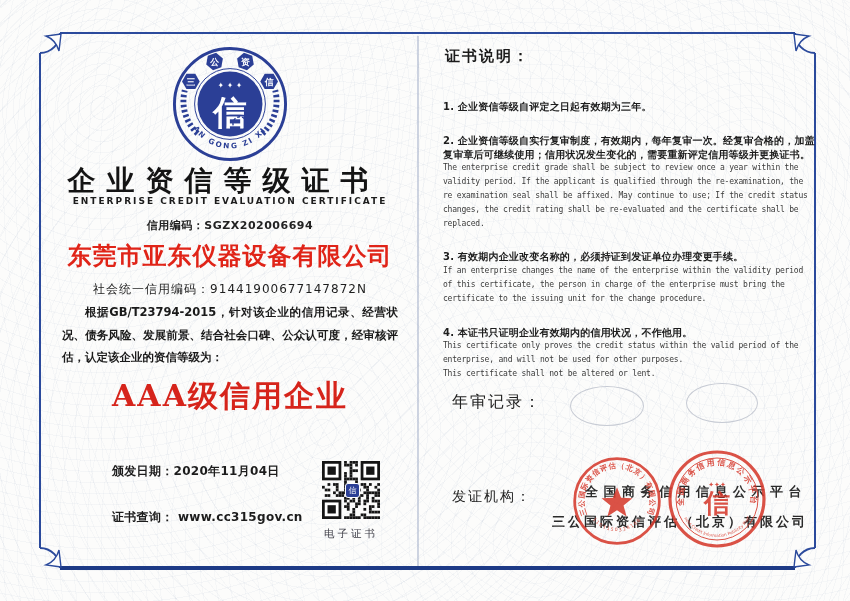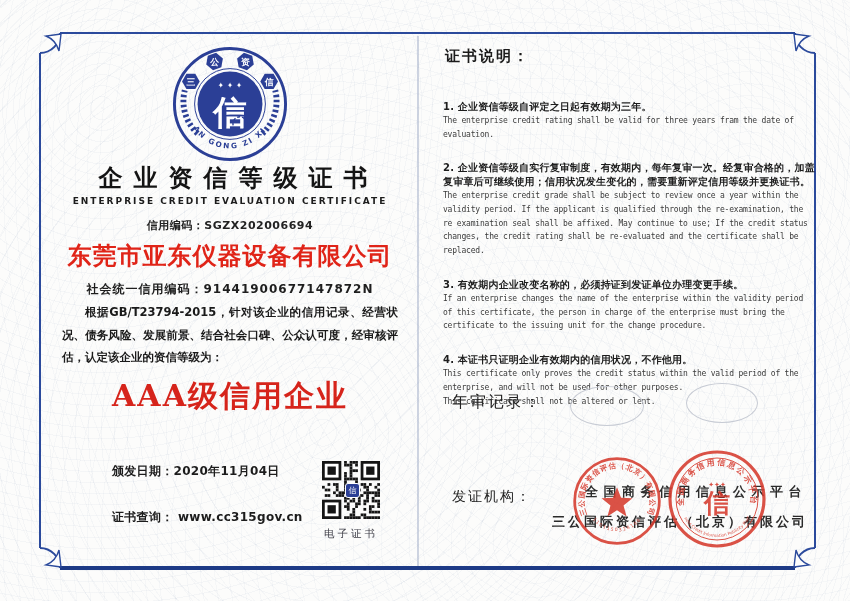--- a/index.html
+++ b/index.html
@@ -6,25 +6,25 @@
   body{width:850px;height:601px;background:#fbfbfa;font-family:"DejaVu Sans","Liberation Sans",sans-serif;overflow:hidden;}
   #sheet{position:relative;width:850px;height:601px;background:
     repeating-radial-gradient(circle at 12% 18%, rgba(100,125,165,.05) 0 1px, transparent 1px 11px),
     repeating-radial-gradient(circle at 38% 72%, rgba(100,125,165,.05) 0 1px, transparent 1px 13px),
     repeating-radial-gradient(circle at 88% 30%, rgba(100,125,165,.045) 0 1px, transparent 1px 12px),
     repeating-radial-gradient(circle at 63% 90%, rgba(100,125,165,.045) 0 1px, transparent 1px 14px),
     #fcfcfb;}
   .abs{position:absolute;}
   .ctr{text-align:center;}
   
-  .title{left:48px;top:162px;width:370px;font-size:24px;font-weight:900;letter-spacing:11px;color:#141414;text-indent:11px;}
+  .title{left:33px;top:162px;width:370px;font-size:28px;font-weight:900;letter-spacing:11px;color:#141414;text-indent:11px;}
   .subtitle{left:52px;top:196px;width:356px;font-size:9px;font-weight:bold;letter-spacing:2px;color:#1c1c1c;}
   .creditcode{left:45px;top:218px;width:370px;font-size:11px;font-weight:bold;letter-spacing:.5px;color:#222;}
   .company{left:40px;top:240px;width:380px;font-size:24px;font-weight:900;letter-spacing:1px;color:#e02418;}
-  .unified{left:45px;top:281px;width:370px;font-size:12px;font-weight:bold;letter-spacing:1px;color:#1e1e1e;}
+  .unified{left:45px;top:281px;width:370px;font-size:12px;font-weight:normal;letter-spacing:1px;color:#1e1e1e;}
   .statement{left:62px;top:301px;width:336px;font-size:11.5px;font-weight:bold;color:#1a1a1a;line-height:22.5px;text-align:justify;text-indent:2em;}
   .rating{left:40px;top:376px;width:380px;font-size:30px;font-weight:900;letter-spacing:2px;color:#d6241b;font-family:"DejaVu Serif","Liberation Serif",serif;}
   .infoline{left:112px;font-size:12px;font-weight:bold;color:#1c1c1c;letter-spacing:.3px;}
   .qrwrap{left:322px;top:461px;width:58px;height:58px;}
   .qrlogo{left:345px;top:483px;width:13px;height:13px;background:#2b3f96;border:1px solid #fff;border-radius:3px;color:#fff;font-size:8px;line-height:13px;text-align:center;}
   .qrcaption{left:312px;top:527px;width:78px;font-size:10.5px;letter-spacing:3px;color:#3c3c46;}
   
   .heading{left:445px;top:47px;font-size:15px;font-weight:bold;letter-spacing:2px;color:#1b1b1b;}
   .items{left:443px;top:80px;width:372px;}
   .cn{font-size:10px;font-weight:bold;color:#1d1d1d;line-height:13.8px;letter-spacing:.2px;margin-top:20px;}
@@ -240,21 +240,20 @@
       <rect x="2.761904761904762" y="41.42857142857143" width="13.80952380952381" height="13.80952380952381" fill="#fff"></rect>
       <rect x="5.523809523809524" y="44.19047619047619" width="8.285714285714285" height="8.285714285714285" fill="#151515"></rect>
     </svg>
   <div class="abs qrlogo">信</div>
   <div class="abs ctr qrcaption">电子证书</div>
 
   <div class="abs heading">证书说明：</div>
 
   <div class="abs items">
     <div class="cn">1. 企业资信等级自评定之日起有效期为三年。</div>
-    <div class="en">The enterprise credit rating shall be valid for three years fram the date of evaluation.</div>
     <div class="cn">2. 企业资信等级自实行复审制度，有效期内，每年复审一次。经复审合格的，加盖复审章后可继续使用；信用状况发生变化的，需要重新评定信用等级并更换证书。</div>
     <div class="en">The enterprise credit grade shall be subject to review once a year within the validity period. If the applicant is qualified through the re-examination, the re examination seal shall be affixed. May continue to use; If the credit status changes, the credit rating shall be re-evaluated and the certificate shall be replaced.</div>
     <div class="cn">3. 有效期内企业改变名称的，必须持证到发证单位办理变更手续。</div>
     <div class="en">If an enterprise changes the name of the enterprise within the validity period of this certificate, the person in charge of the enterprise must bring the certificate to the issuing unit for the change procedure.</div>
     <div class="cn">4. 本证书只证明企业有效期内的信用状况，不作他用。</div>
     <div class="en">This certificate only proves the credit status within the valid period of the enterprise, and will not be used for other purposes.</div>
     <div class="en">This certificate shall not be altered or lent.</div>
   </div>
 
   <div class="abs annual">年审记录：</div>

